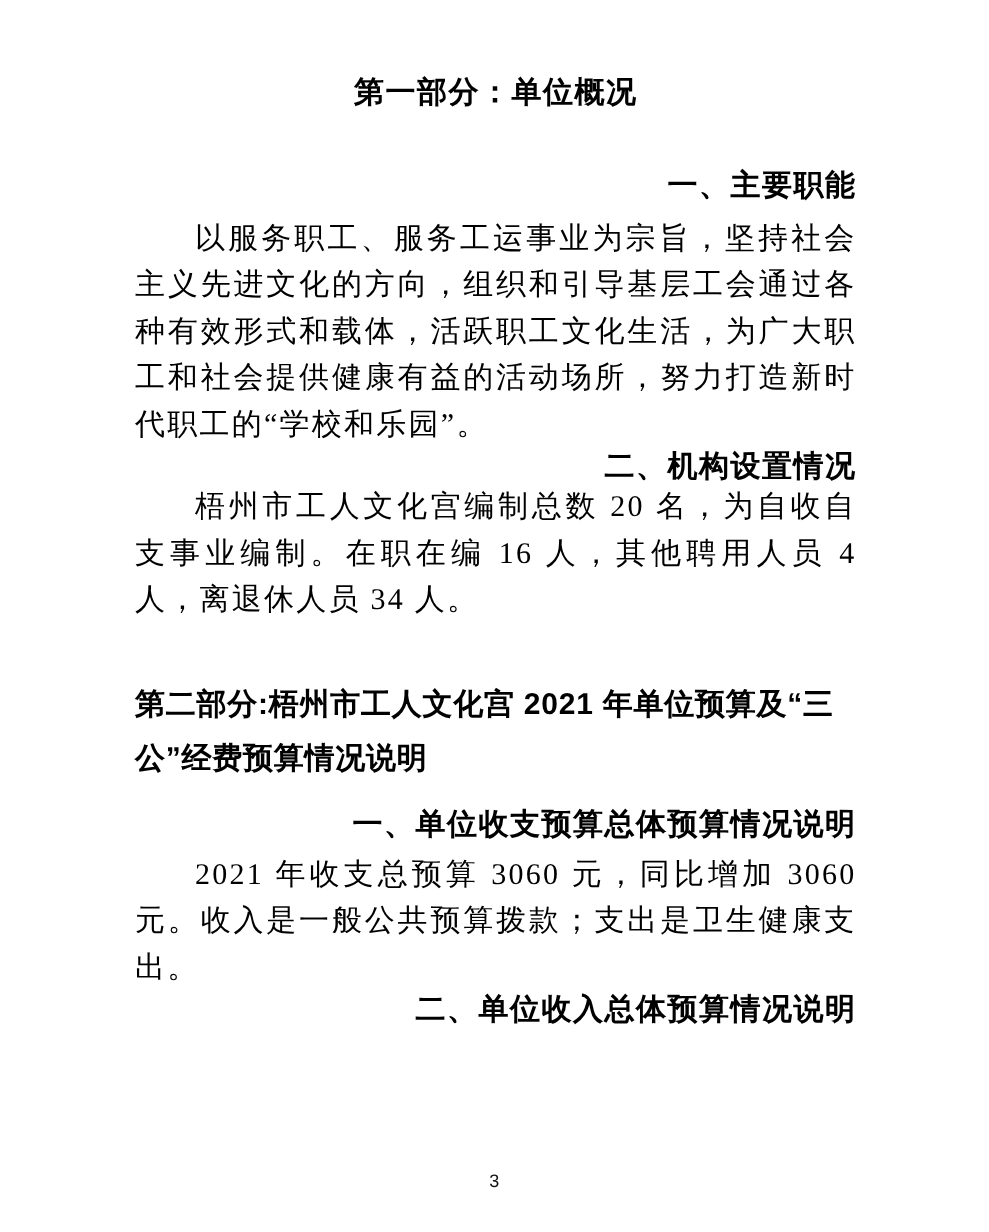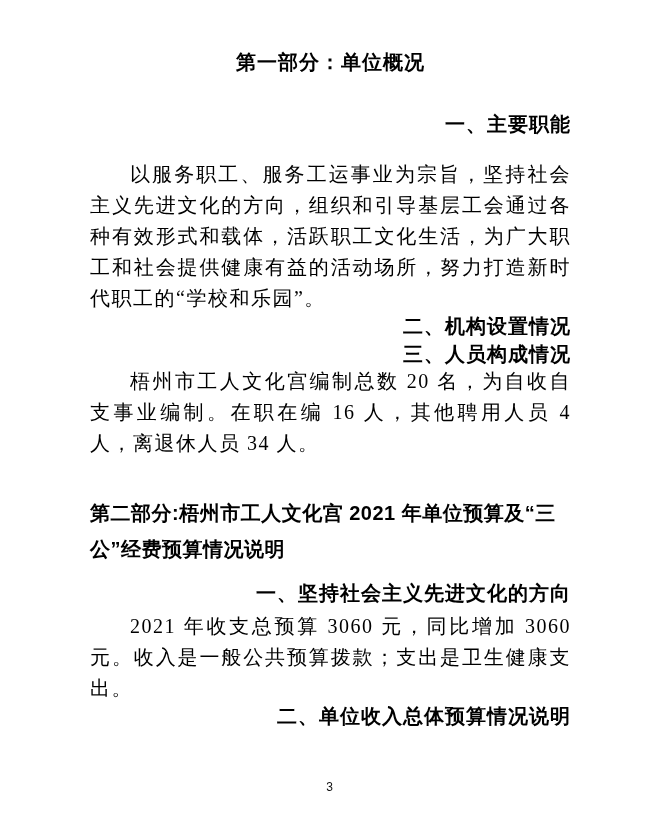--- a/index.html
+++ b/index.html
@@ -56,21 +56,21 @@
   .h-gap-sm { margin-top: 4px; }
   .para {
     margin: 0;
     font-size: 20px;
     line-height: 31px;
     text-indent: 2em;
     text-align: justify;
     letter-spacing: 1.5px;
     word-break: break-all;
   }
-  .p-gap { margin-top: 23px; }
+  .p-gap { margin-top: 8px; }
   .p-gap-sm { margin-top: 6px; }
   .page-number {
     position: absolute;
     bottom: 14px;
     left: 0;
     width: 100%;
     text-align: center;
     font-family: "Liberation Sans", "DejaVu Sans", sans-serif;
     font-size: 12px;
     color: #111111;
@@ -83,27 +83,26 @@
 
   <h1 class="doc-title">第一部分：单位概况</h1>
 
   <h2 class="sec-heading h-gap-lg">一、主要职能</h2>
 
   <p class="para p-gap">以服务职工、服务工运事业为宗旨，坚持社会主义先进文化的方向，组织和引导基层工会通过各种有效形式和载体，活跃职工文化生活，为广大职工和社会提供健康有益的活动场所，努力打造新时代职工的“学校和乐园”。</p>
 
   <h2 class="sec-heading">二、机构设置情况</h2>
 
 
-  <h2 class="sec-heading h-gap-sm">三、人员构成情况</h2>
 
   <p class="para">梧州市工人文化宫编制总数 20 名，为自收自支事业编制。在职在编 16 人，其他聘用人员 4 人，离退休人员 34 人。</p>
 
   <h1 class="part2-title">第二部分:梧州市工人文化宫 2021 年单位预算及“三公”经费预算情况说明</h1>
 
-  <h2 class="sec-heading h-gap-md">一、坚持社会主义先进文化的方向</h2>
+  <h2 class="sec-heading h-gap-md">一、单位收支预算总体预算情况说明</h2>
 
   <p class="para p-gap-sm">2021 年收支总预算 3060 元，同比增加 3060 元。收入是一般公共预算拨款；支出是卫生健康支出。</p>
 
 
   <h2 class="sec-heading">二、单位收入总体预算情况说明</h2>
 
   <div class="page-number">3</div>
 
 </div>
 

